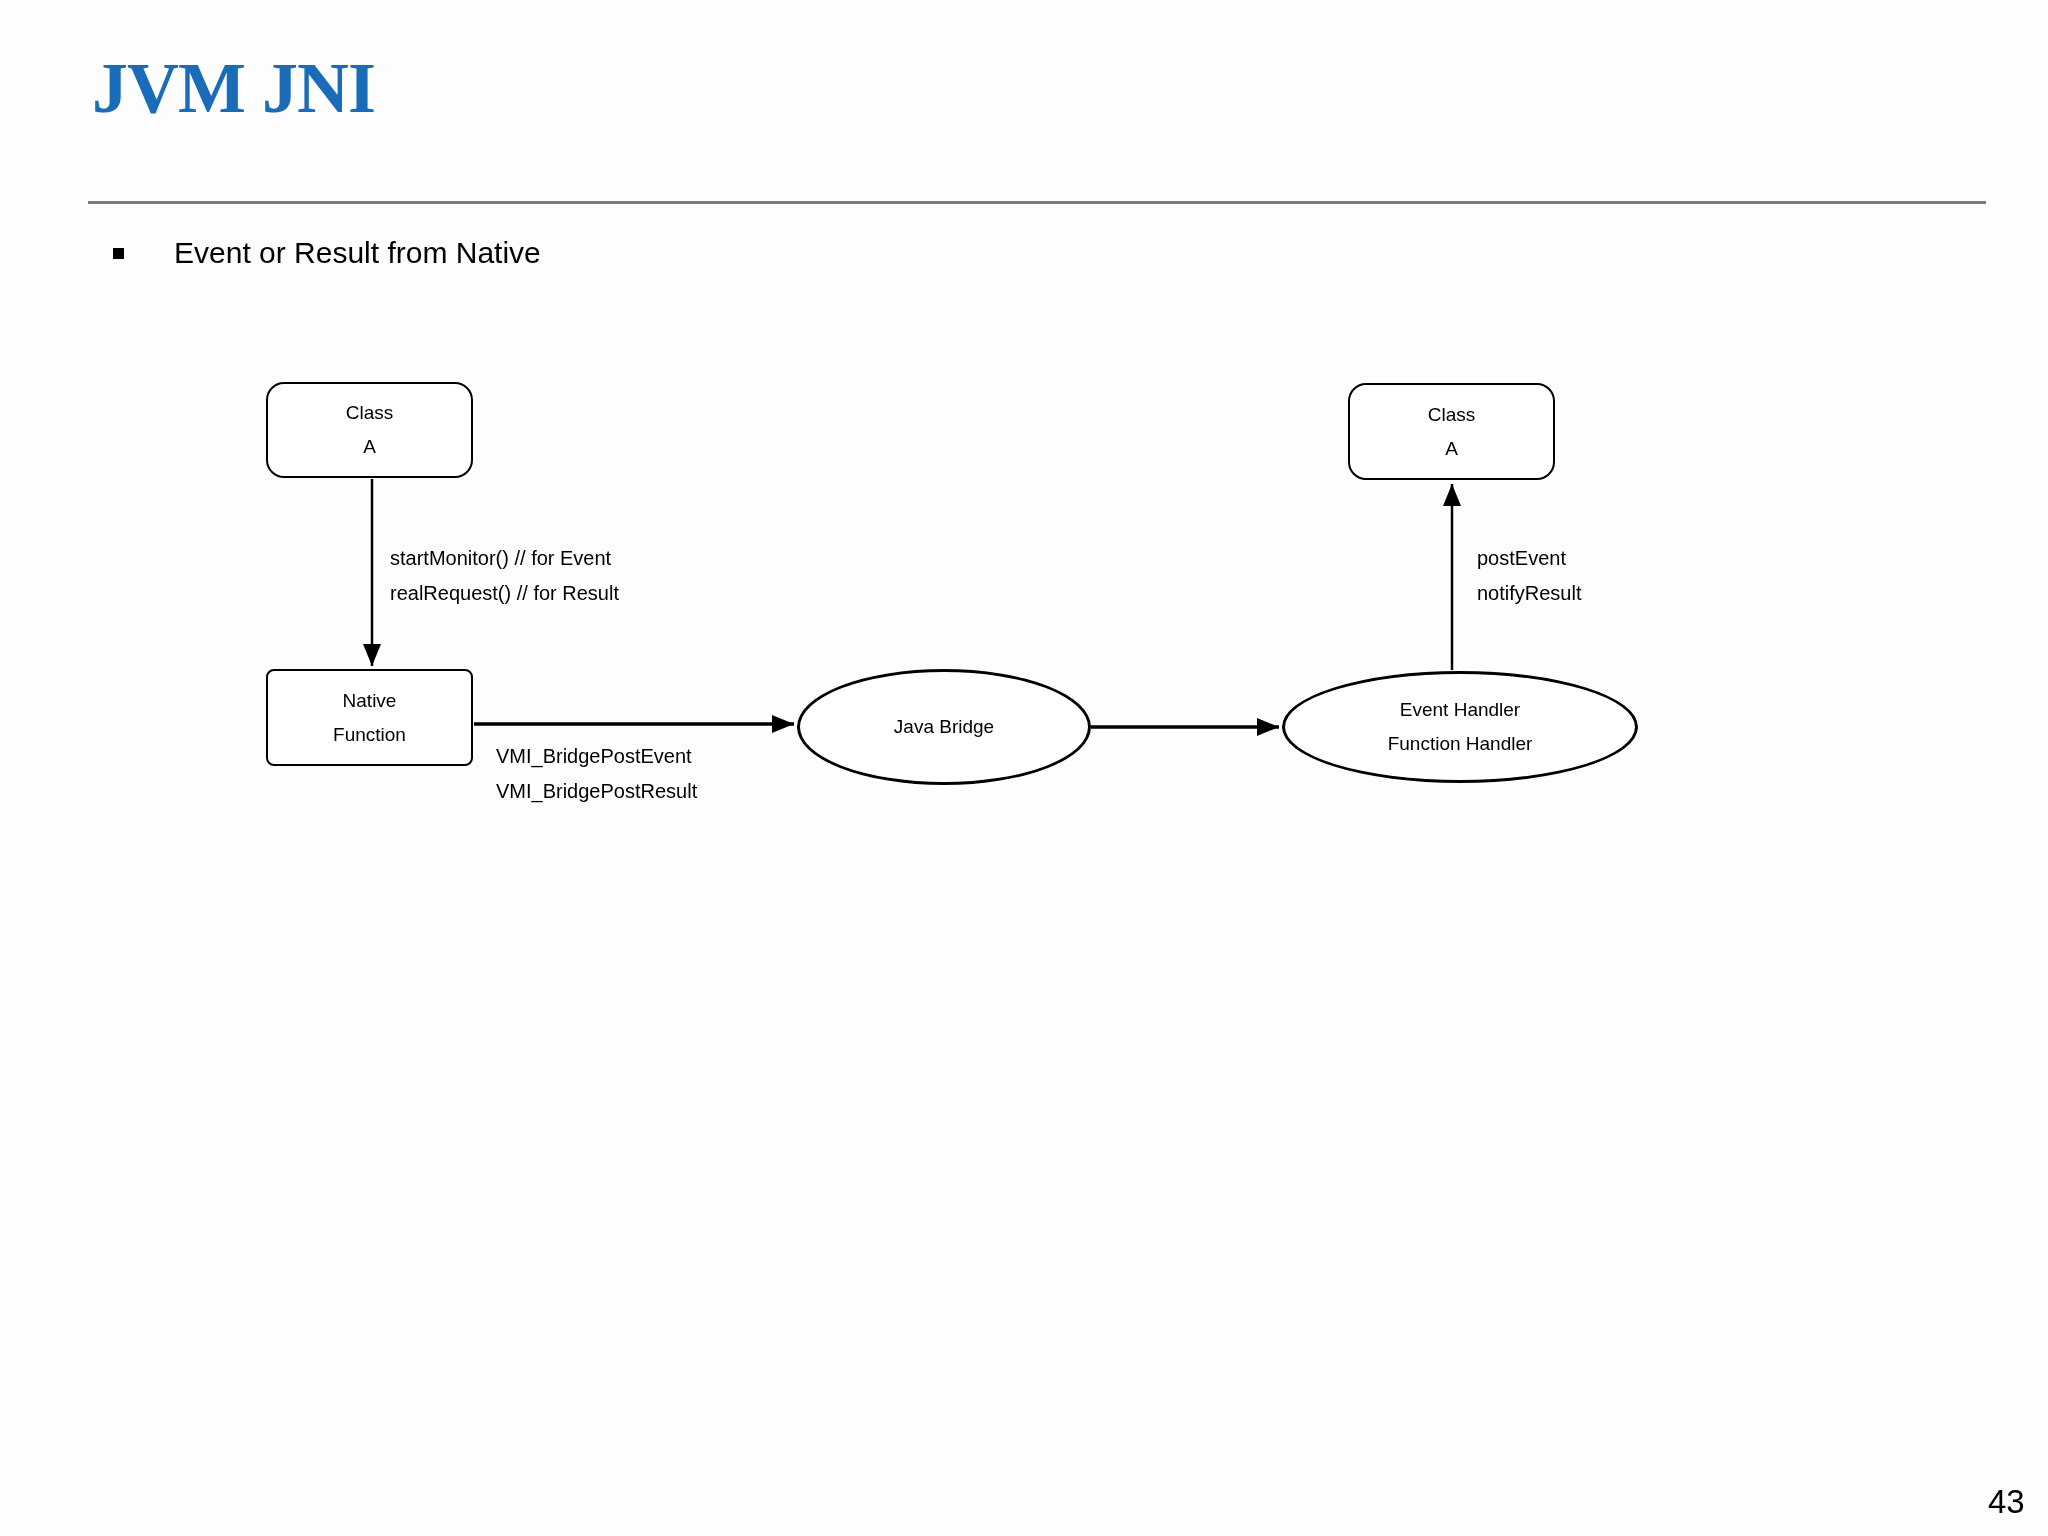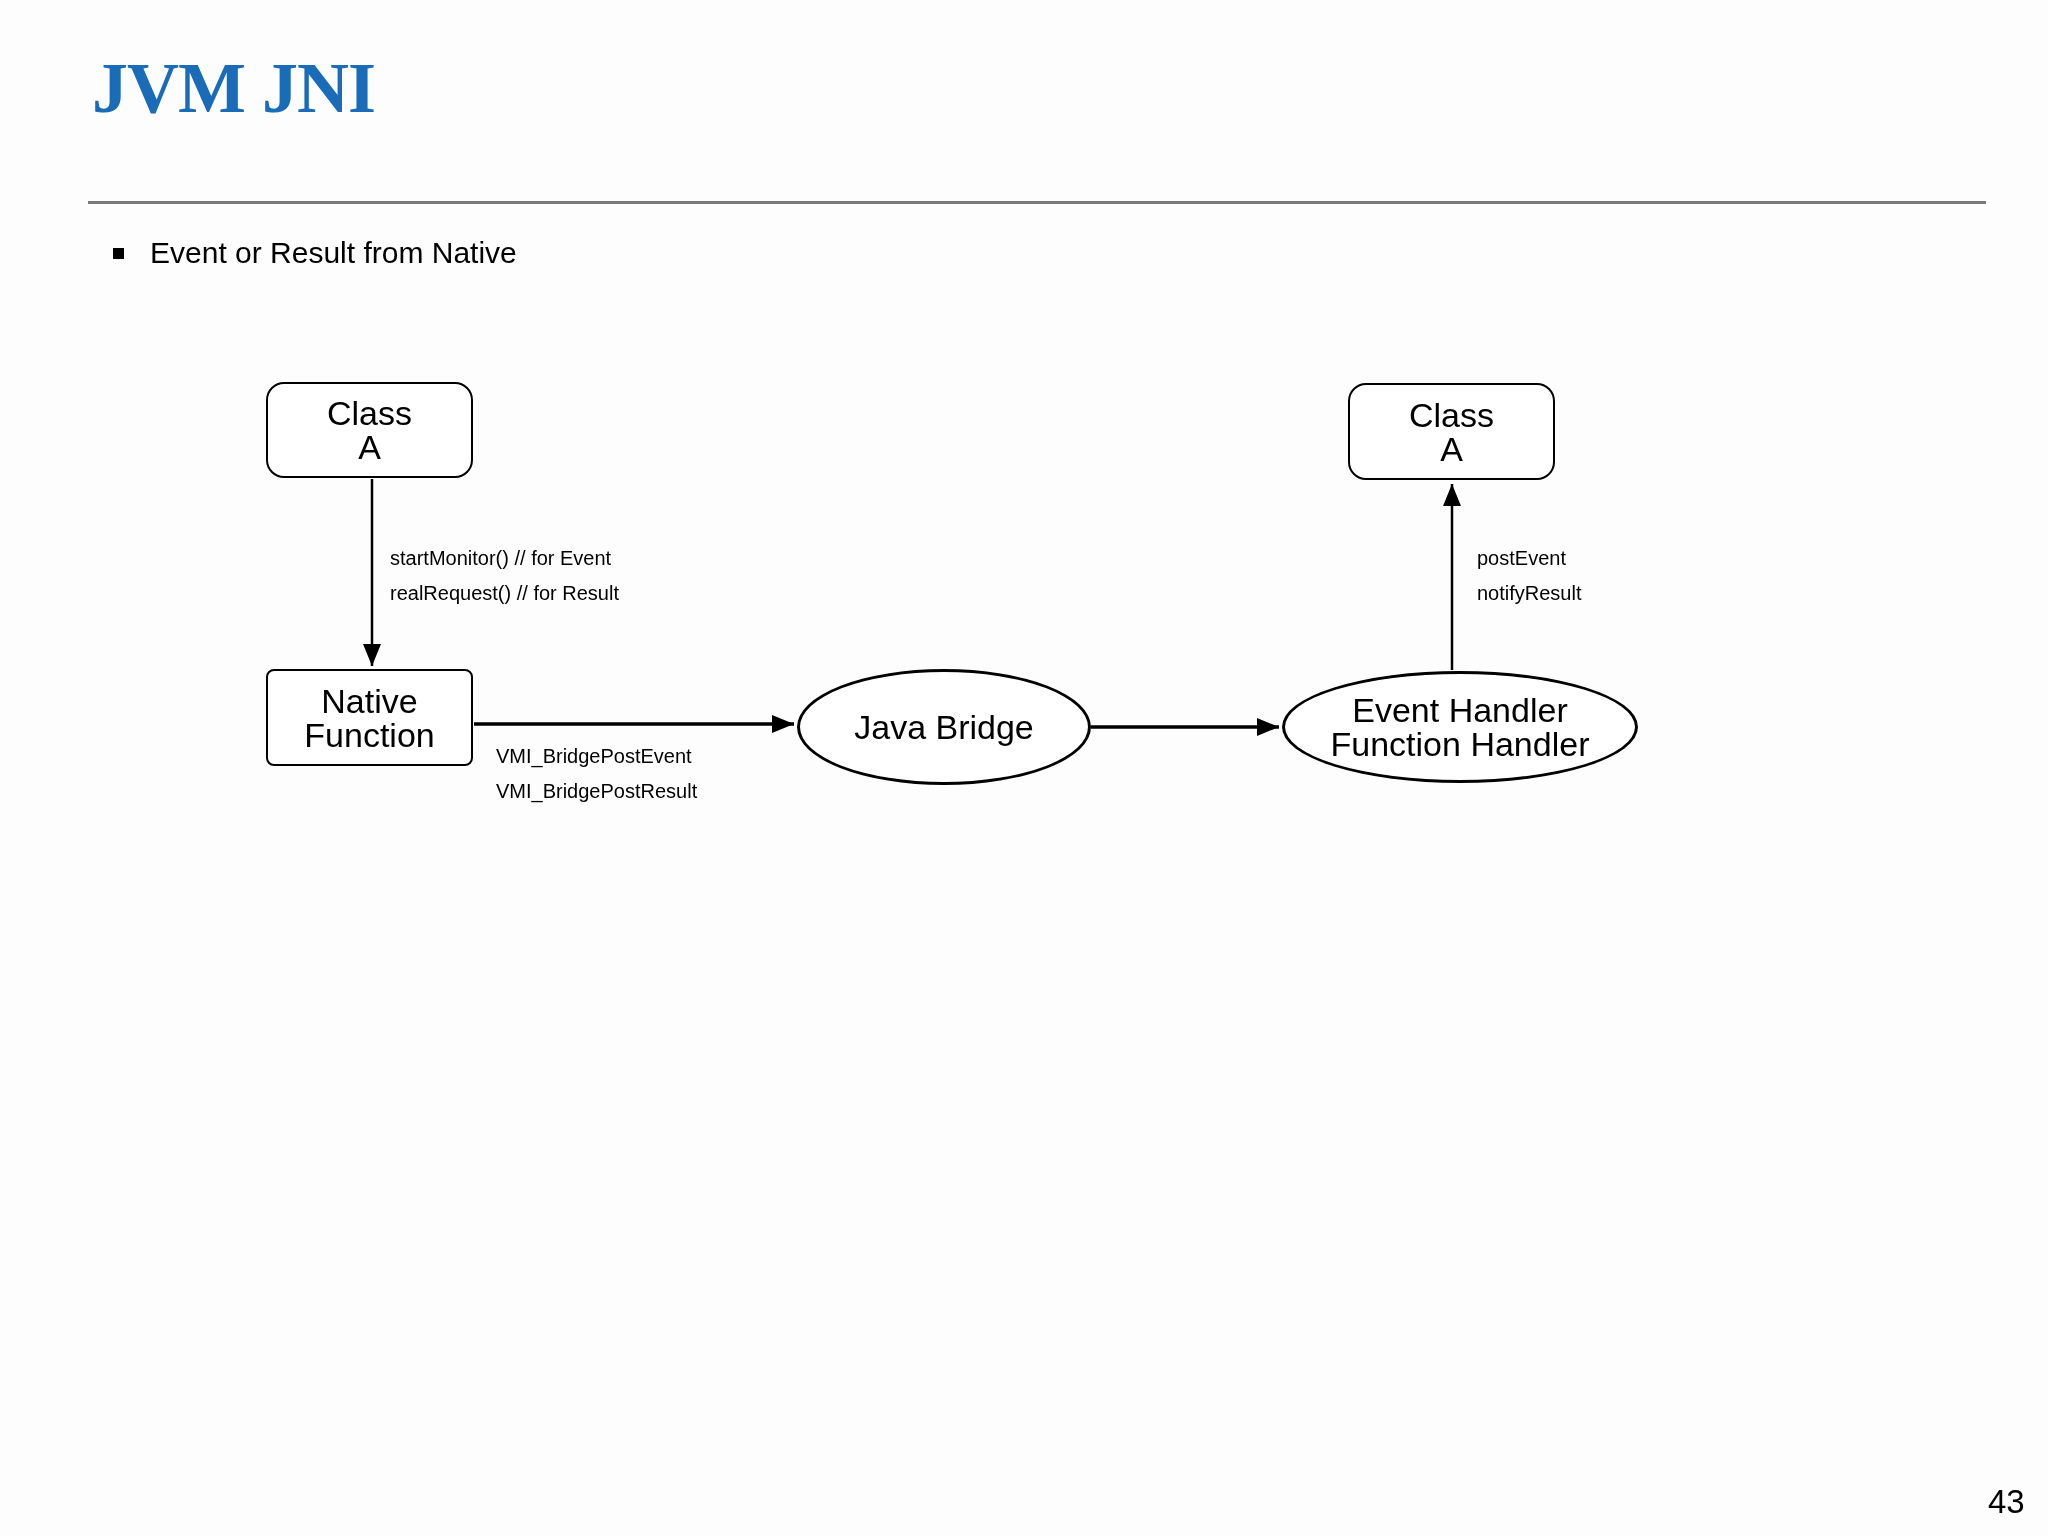--- a/index.html
+++ b/index.html
@@ -35,20 +35,21 @@
     width: 1898px;
     height: 3px;
     background: var(--color-divider, #7a7a7a);
   }
   .bullet-item {
     position: absolute;
     left: 113px;
     top: 233px;
     display: flex;
     align-items: flex-start;
+    gap: 24px;
   }
   .bullet-marker {
     width: 11px;
     height: 11px;
     background: #000;
     margin-top: 15px;
     margin-right: 26px;
     flex: none;
   }
   .bullet-text {
@@ -58,21 +59,21 @@
   }
   .node {
     position: absolute;
     background: #fff;
     border: 2.5px solid var(--color-stroke, #000);
     display: flex;
     flex-direction: column;
     align-items: center;
     justify-content: center;
     text-align: center;
-    font-size: 34px;
+    font-size: 19px;
     line-height: 34px;
     white-space: nowrap;
   }
   .node.rounded { border-radius: 18px; }
   .node.ellipse { border-radius: 50%; border-width: 3px; }
   #node-class-a-left   { left: 266px;  top: 382px; width: 207px; height: 96px; }
   #node-native-function{ left: 266px;  top: 669px; width: 207px; height: 97px; border-radius: 8px; }
   #node-java-bridge    { left: 797px;  top: 669px; width: 294px; height: 116px; }
   #node-event-handler  { left: 1282px; top: 671px; width: 356px; height: 112px; justify-content: center; }
   #node-class-a-right  { left: 1348px; top: 383px; width: 207px; height: 97px; }

